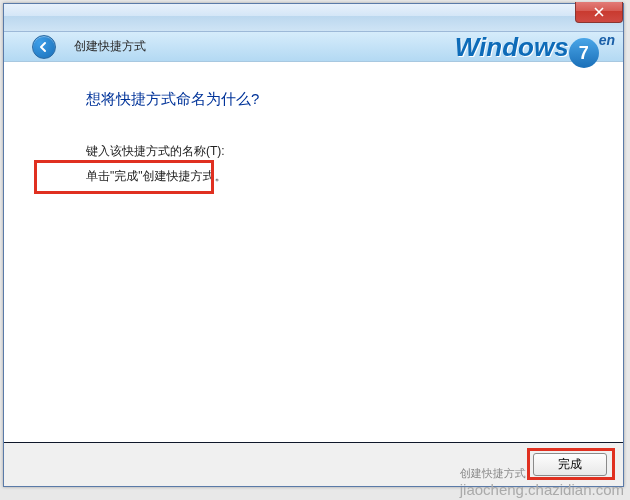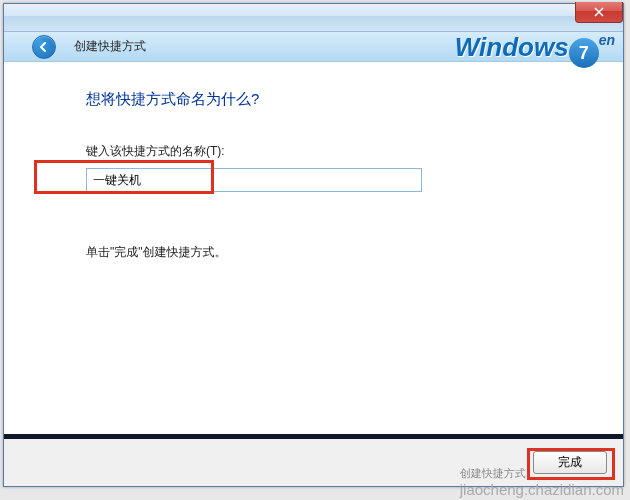--- a/index.html
+++ b/index.html
@@ -142,23 +142,23 @@
 }
 .instruction {
   color: #222;
   font-size: 12px;
 }
 .footer {
   position: absolute;
   bottom: 0;
   left: 0;
   right: 0;
-  height: 52px;
+  height: 44px;
   background: #f0f0f0;
-  border-top: 5px solid #0f172a;
+  border-top: 1px solid #0f172a;
   display: flex;
   align-items: center;
   justify-content: flex-end;
   padding-right: 16px;
 }
 .finish-btn {
   min-width: 74px;
   height: 23px;
   background: linear-gradient(to bottom, #fdfdfd, #e8e8e8);
   border: 1px solid #8a8a8a;
@@ -207,23 +207,20 @@
     <span class="header-title">创建快捷方式</span>
   </div>
 
   <div class="watermark">
     <span class="main">Windows</span><span class="seven">7</span><span class="en">en</span>
   </div>
 
   <div class="content">
     <div class="question">想将快捷方式命名为什么?</div>
     <div class="input-label">键入该快捷方式的名称(T):</div>
-    <div class="input-wrap">
-      <input type="text" class="name-input" value="一键关机" style="">
-    </div>
     <div class="instruction">单击"完成"创建快捷方式。</div>
   </div>
 
   <div class="highlight-red hl-input"></div>
 
   <div class="footer">
     <button class="finish-btn">完成</button>
   </div>
 
   <div class="highlight-red hl-finish"></div>

